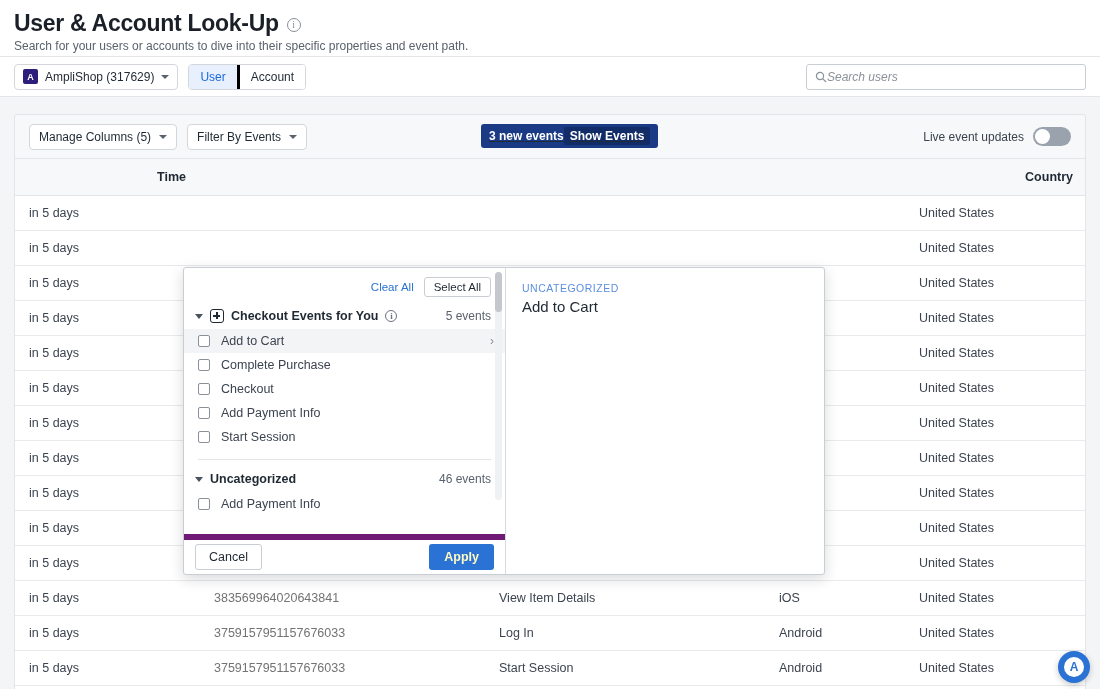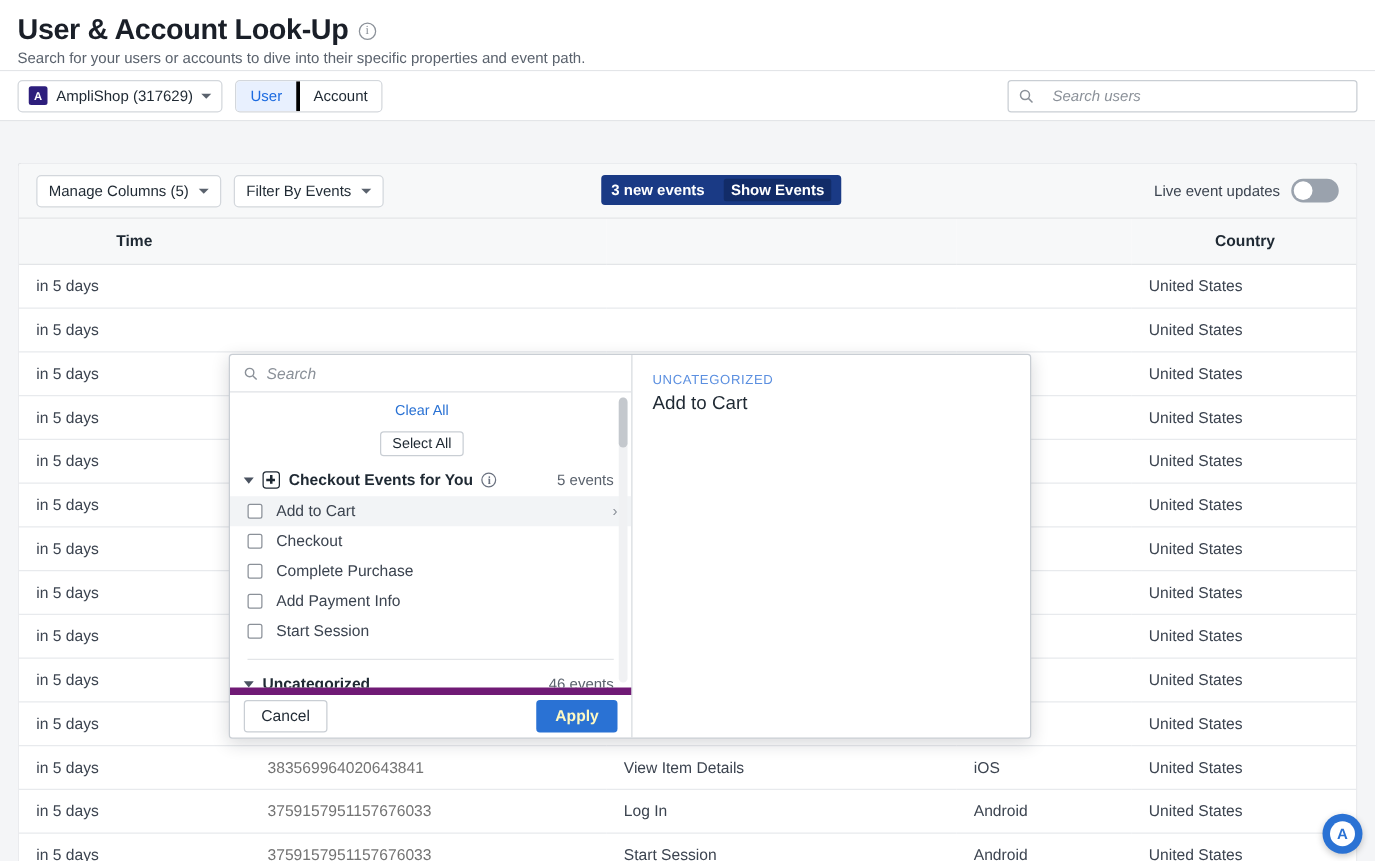--- a/index.html
+++ b/index.html
@@ -50,50 +50,51 @@
     display: flex; align-items: center; justify-content: center;
   }
   .chev { width: 0; height: 0; border-left: 4px solid transparent; border-right: 4px solid transparent; border-top: 4.5px solid #5a626d; }
   .seg-group { display: flex; margin-left: 10px; border-radius: 4px; overflow: hidden; border: 1px solid #d3d7dc; height: 26px; }
   .seg { font-size: 12px; padding: 0 11px; display: flex; align-items: center; background: #fff; color: #1f2933; cursor: pointer; }
   .seg.active { background: #e8f0fe; color: #1b6ae0; }
   .seg + .seg { border-left: 3px solid #000000; }
   .user-search {
     position: absolute; right: 14px; top: 7px;
     width: 280px; height: 26px; border: 1px solid #c9ced4; border-radius: 3px;
-    background: #fff; display: flex; align-items: center; gap: 15px; padding: 0 8px;
+    background: #fff; display: flex; align-items: center; gap: 0; padding: 0 8px;
   }
   .user-search .mag { flex: 0 0 auto; }
   .user-search input {
     border: none; outline: none; font-size: 12px; font-style: italic;
     color: #6b7280; width: 100%; font-family: "Liberation Sans", sans-serif;
   }
   .user-search input::placeholder { color: #8b9199; font-style: italic; }
 
   
   .card {
-    position: absolute; left: 14px; top: 130px; width: 1072px; bottom: 0;
+    position: absolute; left: 14px; top: 114px; width: 1072px; bottom: 0;
     background: #fff; border: 1px solid #e3e5e8; border-bottom: none;
     border-radius: 3px 3px 0 0; overflow: hidden;
   }
   .toolbar {
     height: 44px; background: #f7f8f9; border-bottom: 1px solid #e3e5e8;
     display: flex; align-items: center; padding: 0 14px; position: relative;
   }
   .tb-btn {
     display: flex; align-items: center; gap: 8px;
     border: 1px solid #d3d7dc; border-radius: 4px; background: #fff;
     height: 26px; padding: 0 9px; font-size: 12px; color: #1f2933; cursor: pointer;
     margin-right: 10px;
   }
   .events-badge {
     position: absolute; left: 466px; top: 9px;
     background: #1a3a85; border-radius: 3px; height: 24px;
-    display: flex; align-items: center; padding: 0 8px; gap: 15px;
+    display: flex; align-items: center; padding: 0 8px; gap: 0;
     cursor: pointer;
+    text-decoration: underline;
   }
   .events-badge .cnt { color: #fff; font-size: 12px; font-weight: 600; }
   .events-badge .show {
     background: #122c68; color: #fff; font-size: 12px; font-weight: 600;
     padding: 2px 6px; border-radius: 2px;
   }
   .live-wrap {
     position: absolute; right: 14px; top: 12px;
     display: flex; align-items: center; gap: 9px;
   }
@@ -102,21 +103,21 @@
     width: 38px; height: 19px; border-radius: 10px; background: #9aa2ad;
     position: relative; cursor: pointer;
   }
   .toggle .knob { position: absolute; left: 2px; top: 2px; width: 15px; height: 15px; border-radius: 50%; background: #fff; }
 
   
   table { width: 100%; border-collapse: collapse; table-layout: fixed; }
   thead th {
     background: #f7f8f9; border-bottom: 1px solid #e3e5e8;
     font-size: 12.5px; font-weight: 700; color: #1f2933;
-    text-align: center; padding: 11px 14px; height: 36px;
+    text-align: right; padding: 11px 14px; height: 36px;
   }
   tbody td {
     border-bottom: 1px solid #e8eaed; font-size: 12.5px; color: #3c4450;
     padding: 10px 14px; height: 35px; white-space: nowrap; overflow: hidden;
   }
   td.uid { color: #737373; cursor: pointer; }
   .col-time { width: 185px; }
   .col-uid { width: 285px; }
   .col-event { width: 280px; }
   .col-plat { width: 140px; }
@@ -134,21 +135,21 @@
   .dd-search {
     height: 30px; border-bottom: 1px solid #dfe2e6; display: flex; align-items: center;
     gap: 7px; padding: 0 11px; flex: 0 0 auto;
   }
   .dd-search input {
     border: none; outline: none; font-size: 12.5px; font-style: italic; color: #5a626d;
     width: 100%; font-family: "Liberation Sans", sans-serif;
   }
   .dd-search input::placeholder { color: #8b9199; font-style: italic; }
   .dd-list { flex: 1; overflow: hidden; position: relative; padding-top: 2px; }
-  .dd-actions { display: flex; justify-content: flex-end; align-items: center; gap: 10px; padding: 7px 14px 6px 0; flex-direction: column; }
+  .dd-actions { display: flex; justify-content: flex-end; align-items: center; gap: 10px; padding: 7px 14px 6px 0; }
   .lnk-clear { color: #2a72d4; font-size: 11.5px; cursor: pointer; }
   .btn-selectall {
     border: 1px solid #c9ced4; border-radius: 3px; background: #fff;
     font-size: 11.5px; padding: 3px 9px; cursor: pointer; color: #1f2933;
   }
   .grp-head {
     display: flex; align-items: center; gap: 7px; padding: 6px 14px 6px 11px;
     font-size: 12.5px; font-weight: 700; color: #1f2933;
   }
   .grp-head .count { margin-left: auto; font-size: 12px; font-weight: 400; color: #5a626d; }
@@ -376,27 +377,20 @@
             <td class="uid">3759157951157676033</td>
             <td>Start Session</td>
             <td>Android</td>
             <td>United States</td>
           </tr>
         </tbody>
     </table>
 
     <div class="dropdown">
       <div class="dd-left">
-        <div class="dd-search">
-          <svg width="12" height="12" viewBox="0 0 12 12">
-            <circle cx="5" cy="5" r="3.6" fill="none" stroke="#8b9199" stroke-width="1.2"></circle>
-            <line x1="7.7" y1="7.7" x2="11" y2="11" stroke="#8b9199" stroke-width="1.2"></line>
-          </svg>
-          <input type="text" placeholder="Search" style="">
-        </div>
         <div class="dd-list">
           <div class="dd-actions">
             <span class="lnk-clear">Clear All</span>
             <span class="btn-selectall">Select All</span>
           </div>
 
           <div class="grp-head">
             <span class="caret-d"></span>
             <span class="sug-icon"></span>
             <span>Checkout Events for You</span>
@@ -404,25 +398,25 @@
             <span class="count">5 events</span>
           </div>
           <div id="grp0">
               <div class="opt hl">
                 <span class="cbox"></span>
                 <span>Add to Cart</span>
                 <span class="arrow">›</span>
               </div>
               <div class="opt">
                 <span class="cbox"></span>
+                <span>Complete Purchase</span>
+              </div>
+              <div class="opt">
+                <span class="cbox"></span>
                 <span>Checkout</span>
-              </div>
-              <div class="opt">
-                <span class="cbox"></span>
-                <span>Complete Purchase</span>
               </div>
               <div class="opt">
                 <span class="cbox"></span>
                 <span>Add Payment Info</span>
               </div>
               <div class="opt">
                 <span class="cbox"></span>
                 <span>Start Session</span>
               </div>
             </div>

